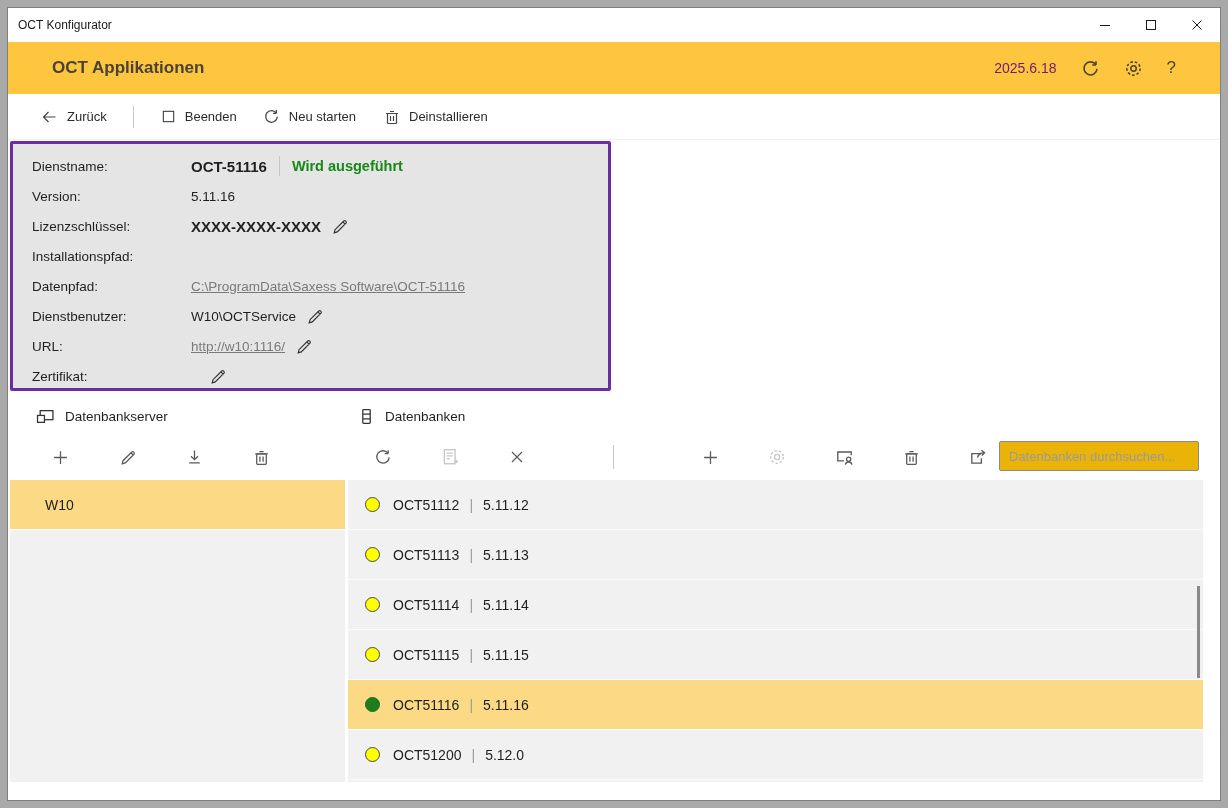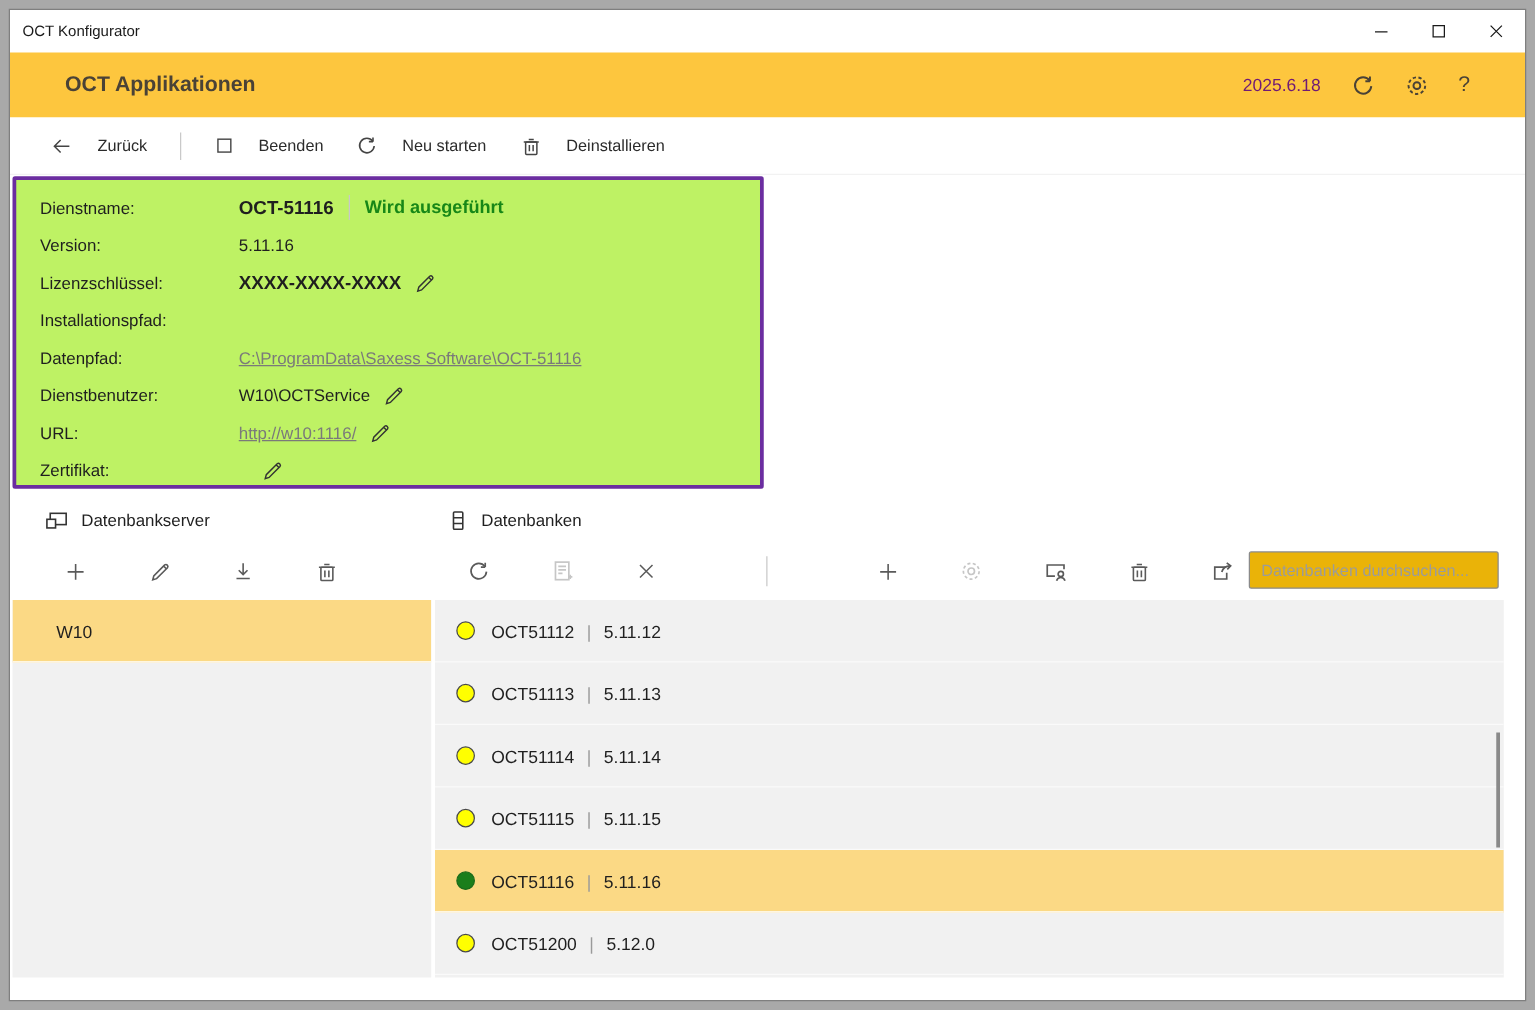--- a/index.html
+++ b/index.html
@@ -21,29 +21,29 @@
                display:flex; align-items:center; padding:0 44px; }
   .appheader .htitle { font-size:17px; font-weight:700; color:#4a4236; flex:1; }
   .appheader .hright { display:flex; align-items:center; gap:24px; }
   .appheader .hdate { font-size:14px; color:#701a75; }
   .appheader svg { stroke:#4a4236; fill:none; stroke-width:1.3; }
   .appheader .qmark { font-size:17px; color:#4a4236; }
 
   
   .cmdbar { position:absolute; left:0; top:86px; width:100%; height:46px; background:#fff;
             display:flex; align-items:center; padding-left:32px; border-bottom:1px solid #f2f2f2; }
-  .grp { display:flex; align-items:center; gap:20px; font-size:13px; color:#2b2b2b; cursor:pointer; }
+  .grp { display:flex; align-items:center; gap:9px; font-size:13px; color:#2b2b2b; cursor:pointer; }
   .cmdbar svg { stroke:#444; fill:none; stroke-width:1.2; }
   .cmd-div { width:1px; height:22px; background:#c9c9c9; margin:0 27px 0 26px; }
   #grp-restart { margin-left:26px; }
   #grp-uninstall { margin-left:28px; }
 
   
   .infopanel { position:absolute; left:2px; top:133px; width:601px; height:250px;
-               border:3px solid #6B2DA0; border-radius:2px; background:#bef264; padding:7px 0 0 19px; }
+               border:3px solid #6B2DA0; border-radius:2px; background:#e5e5e5; padding:7px 0 0 19px; }
   .irow { height:30px; display:flex; align-items:center; font-size:13.5px; }
   .ilabel { width:159px; color:#1f1f1f; }
   .ival { color:#1f1f1f; }
   .ival.big { font-weight:700; font-size:15px; }
   .vdiv { width:1px; height:20px; background:#c8c8c8; margin:0 12px; }
   .status-green { color:#178717; font-weight:700; font-size:14.5px; }
   .ilink { color:#7a7a7a; text-decoration:underline; cursor:pointer; }
   .pencil { margin-left:10px; cursor:pointer; display:flex; }
   .pencil svg { stroke:#333; fill:none; stroke-width:1.1; }
   .pencil.solo { margin-left:18px; }

